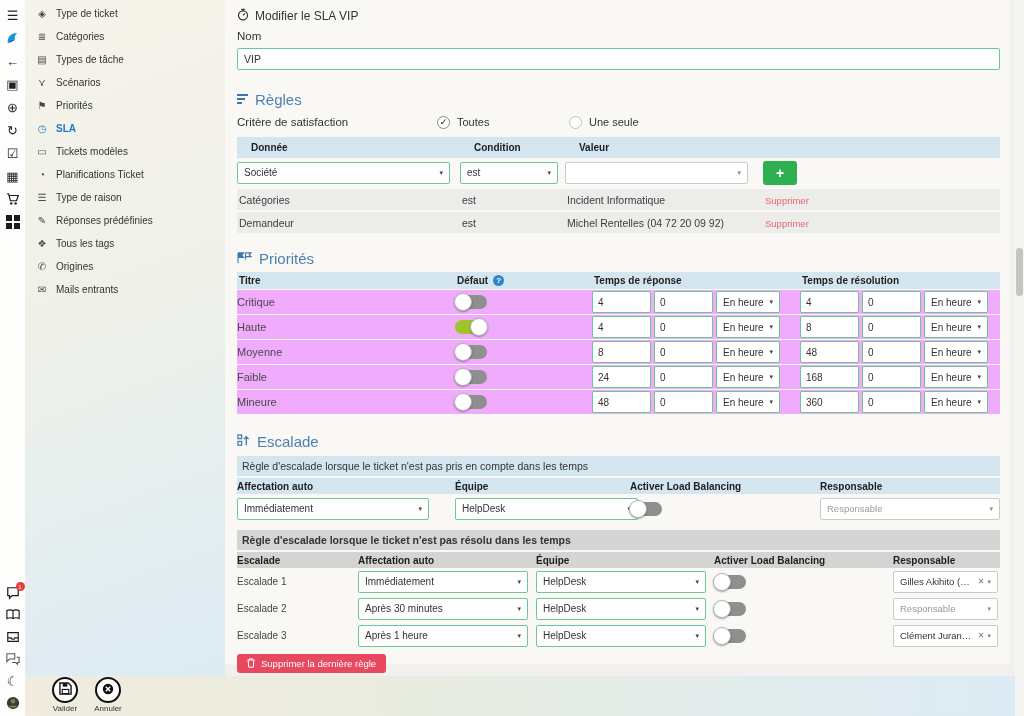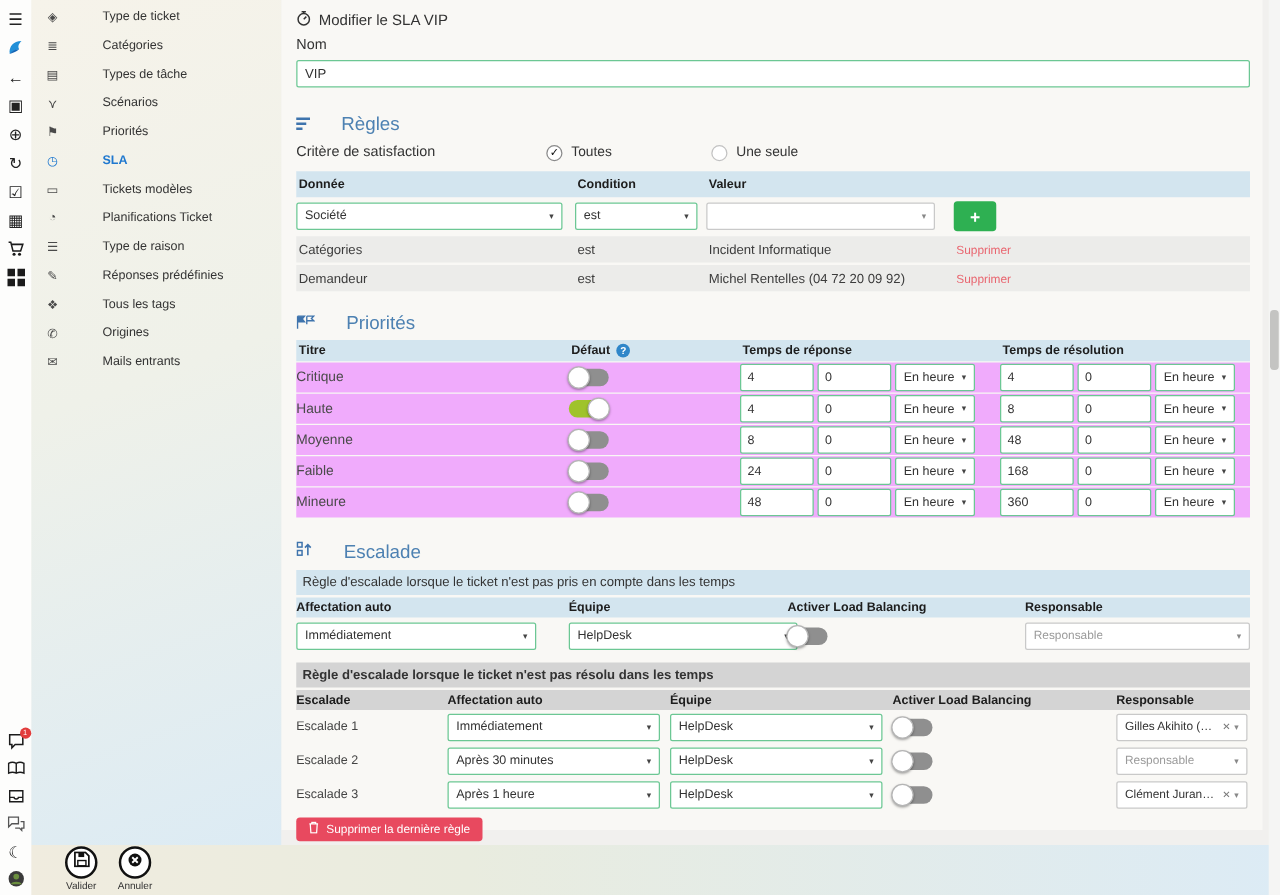--- a/index.html
+++ b/index.html
@@ -17,51 +17,51 @@
   .apps-grid { display:grid; grid-template-columns:6px 6px; grid-template-rows:6px 6px; gap:2px; }
   .apps-grid div { background:#1b1b1b; }
   .badge { position:absolute; top:-3px; right:-4px; min-width:9px; height:9px; background:#e23c3c;
            color:#fff; font-size:6px; border-radius:5px; display:flex; align-items:center; justify-content:center; padding:0 1px; }
 
   
   .sidebar { position:absolute; left:25px; top:0; width:200px; height:676px; z-index:5;
              background:linear-gradient(160deg,#f6f3ea 0%,#eff1e9 45%,#dcebf4 100%); padding-top:2px; }
   .side-item { height:23px; display:flex; align-items:center; padding-left:11px; gap:8px; cursor:pointer; }
   .side-item .glyph { width:12px; text-align:center; font-size:10px; color:#4a4a4a; }
-  .side-item .slabel { font-size:10px; color:#333;margin-left:26px; }
+  .side-item .slabel { font-size:10px; color:#333; }
   .side-item.active .slabel { color:#1f78cf; font-weight:bold; }
   .side-item.active .glyph { color:#1f78cf; }
 
   
   .main { position:absolute; left:225px; top:0; width:785px; height:664px; background:#f9f8f5; z-index:4; }
   .inner { padding:8px 10px 0 12px; }
   .page-title { display:flex; align-items:center; gap:6px; font-size:12px; color:#333; height:15px; margin-bottom:7px; }
   .field-label { font-size:11.5px; color:#333; height:13px; margin-bottom:5px; }
   .text-input { width:100%; height:22px; background:#fff; border:1px solid #6cc794; border-radius:2px;
                 font-size:10.5px; color:#333; padding:0 6px; font-family:inherit; }
 
-  .sec-head { display:flex; align-items:center; gap:25px; height:20px; color:#4d81b2; font-size:15px; }
+  .sec-head { display:flex; align-items:center; gap:7px; height:20px; color:#4d81b2; font-size:15px; }
   .regles-head { margin-top:19px; }
   .bars-icon { display:flex; flex-direction:column; gap:2px; }
   .bars-icon i { display:block; height:2px; background:#3f74ad; }
   .bars-icon i:nth-child(1){width:11px;} .bars-icon i:nth-child(2){width:8px;} .bars-icon i:nth-child(3){width:5px;}
 
   .crit-row { margin-top:4px; height:18px; display:flex; align-items:center; }
   .crit-label { width:200px; font-size:11.5px; }
   .opt { display:flex; align-items:center; gap:7px; }
   .opt-all { width:132px; }
   .ck-circle { width:13px; height:13px; border-radius:50%; border:1px solid #8a8a8a; background:#fff;
                display:flex; align-items:center; justify-content:center; font-size:9px; color:#111; }
   .radio-circle { width:13px; height:13px; border-radius:50%; border:1px solid #c2c2c2; background:#fff; }
   .opt .olabel { font-size:11px; color:#333; }
 
   
   .rules-grid { display:grid; grid-template-columns:223px 105px 191px 244px; align-items:center; }
   .r-head { margin-top:6px; height:21px; background:#d3e5ef; font-size:10px; font-weight:bold; color:#1d1d1d; }
-  .r-head > div { padding-left:2px; }
+  .r-head > div { padding-left:2px;margin-left:12px; }
   .r-editor { height:29px; background:#f9f8f5; }
   .sel { height:22px; background:#fff; border:1px solid #6cc794; border-radius:2px; display:flex;
          align-items:center; justify-content:space-between; padding:0 6px; font-size:10px; color:#333; cursor:pointer; }
   .sel .arr { font-size:7px; color:#444; }
   .combo { height:22px; background:#fff; border:1px solid #c9c9c9; border-radius:2px; display:flex;
            align-items:center; justify-content:space-between; padding:0 6px; font-size:9.5px; color:#9a9a9a; cursor:pointer; }
   .combo .arr { font-size:7px; color:#888; }
   .w-donnee { width:213px; } .w-cond { width:98px; } .w-val { width:183px; }
   .add-btn { width:34px; height:24px; background:#2eb052; border-radius:3px; color:#fff; font-size:14px;
              font-weight:bold; display:flex; align-items:center; justify-content:center; margin-left:7px; cursor:pointer; }

